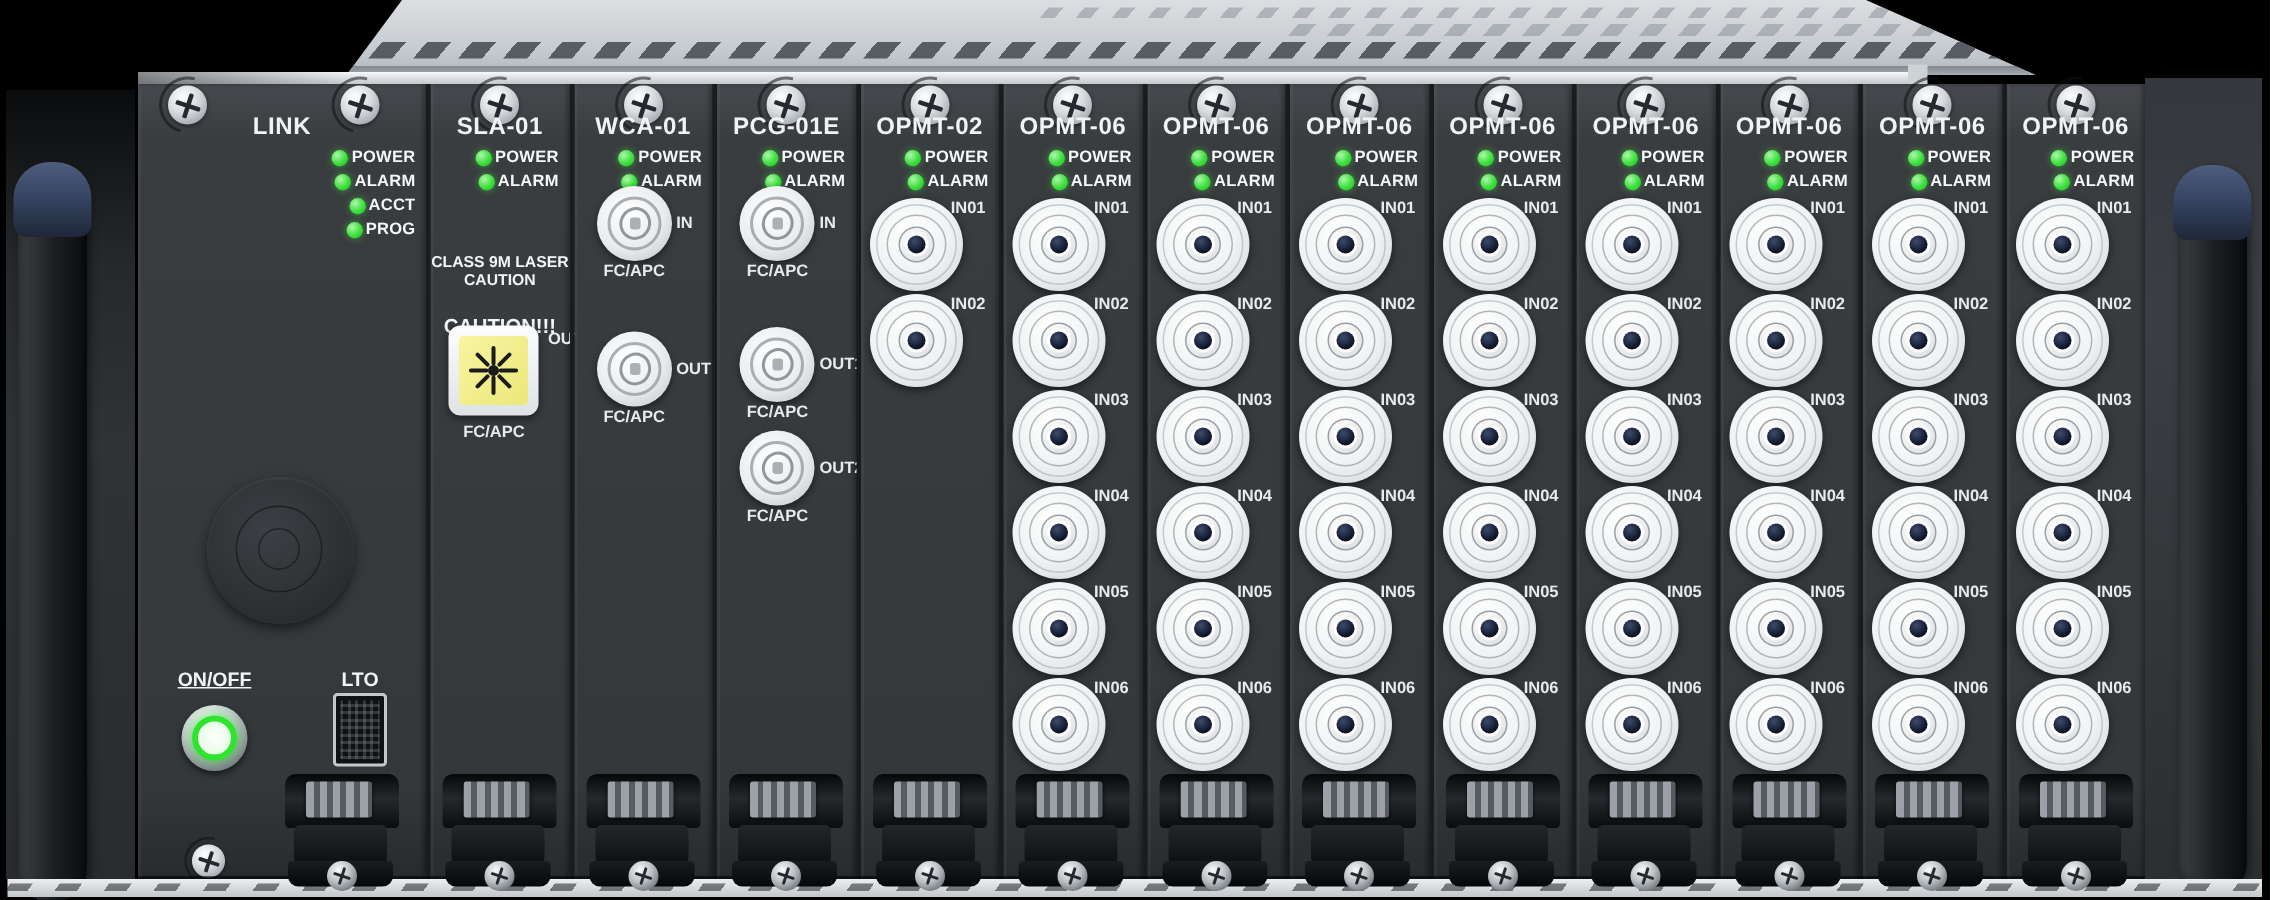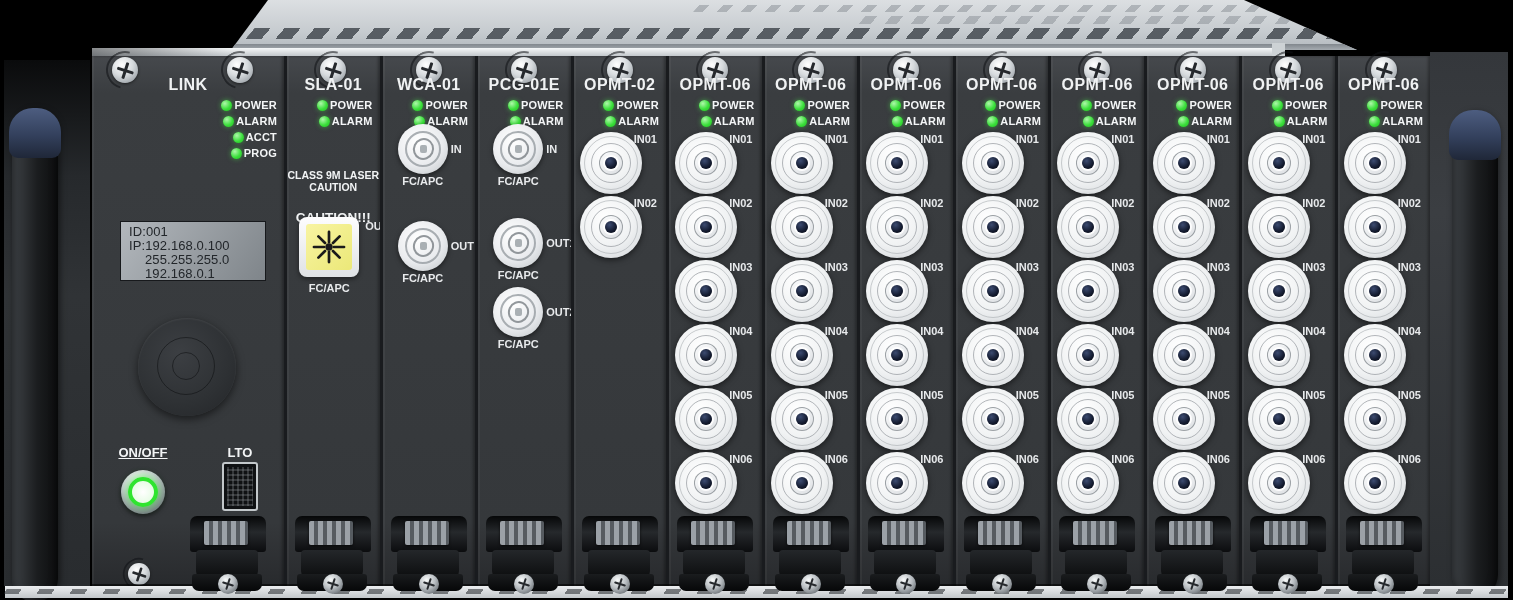--- a/index.html
+++ b/index.html
@@ -201,26 +201,20 @@
           <span class="led-label">ALARM</span>
         </div>
         <div class="led-row" style="top: 75px;">
           <span class="led"></span>
           <span class="led-label">ACCT</span>
         </div>
         <div class="led-row" style="top: 91px;">
           <span class="led"></span>
           <span class="led-label">PROG</span>
         </div>
-        <div class="lcd">
-          <div class="lcd-line">ID:001</div>
-          <div class="lcd-line">IP:192.168.0.100</div>
-          <div class="lcd-line indent">255.255.255.0</div>
-          <div class="lcd-line indent">192.168.0.1</div>
-        </div>
         <div class="knob">
           <div class="knob-ring"></div>
           <div class="knob-center"></div>
         </div>
         <div class="panel-text" style="left: 11px; top: 389px; text-decoration: underline;">ON/OFF</div>
         <div class="pwr-btn">
           <div class="pwr-ring"></div>
         </div>
         <div class="panel-text" style="left: 108px; top: 389px;">LTO</div>
         <div class="sfp">

